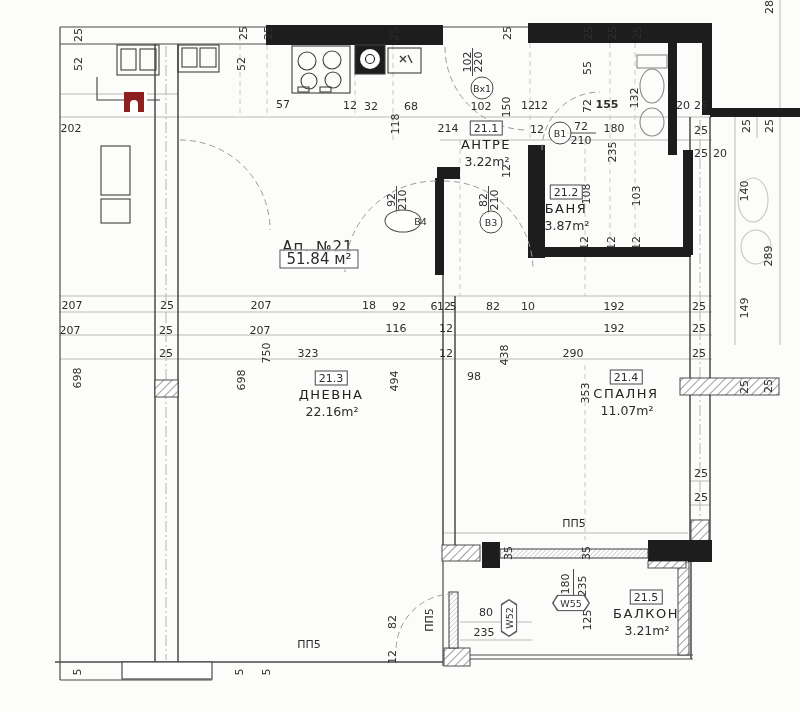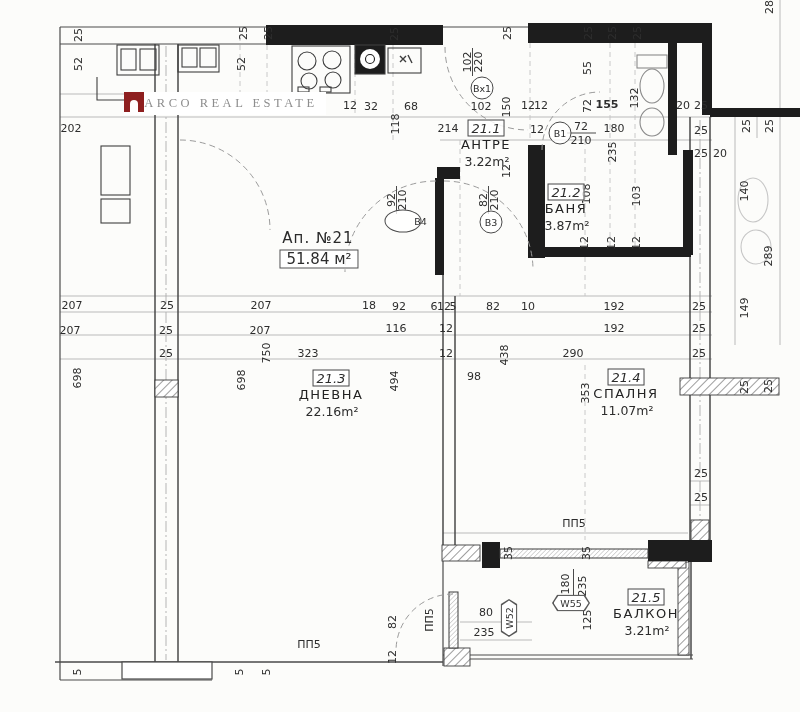--- a/index.html
+++ b/index.html
@@ -6,24 +6,24 @@
   html,body { margin:0; padding:0; background:#e8e8e8; }
   #plan {
     position:relative; width:800px; height:712px; background:#fcfcfa;
     font-family:"DejaVu Sans", sans-serif; overflow:hidden;
   }
   #plan svg { position:absolute; left:0; top:0; }
   #labels { position:absolute; left:0; top:0; width:800px; height:712px; }
   .lbl { position:absolute; transform:translate(-50%,-50%); white-space:nowrap; color:#2d2d2d; line-height:1; }
   .lbl.rot { transform:translate(-50%,-50%) rotate(-90deg); }
   .dim { font-size:11px; }
-  .rcode { font-size:13px; border:1px solid #474747; padding:1px 3px; background:rgba(255,255,255,.85);font-style:italic; }
+  .rcode { font-size:11px; border:1px solid #474747; padding:1px 3px; background:rgba(255,255,255,.85); }
   .rname { font-size:13px; letter-spacing:1.5px; color:#232323; }
   .rarea { font-size:12.5px; }
-  .apt-title { font-size:15px; letter-spacing:1px; color:#2a2a2a; }
+  .apt-title { font-size:15px; letter-spacing:1px; color:#2a2a2a;margin-top:9px; }
   .apt-area { font-size:15px; border:1px solid #525252; padding:1px 6px; background:rgba(255,255,255,.85); }
   .door { width:23px; height:23px; border:1.2px solid #4a4a4a; border-radius:50%;
           display:flex; align-items:center; justify-content:center; font-size:9.5px;
           background:rgba(255,255,255,.8); }
   .hexo { clip-path:polygon(14% 0,86% 0,100% 50%,86% 100%,14% 100%,0 50%);
           background:#575757; width:38px; height:17px; display:flex; align-items:center; justify-content:center; }
   .hexi { clip-path:polygon(14% 0,86% 0,100% 50%,86% 100%,14% 100%,0 50%);
           background:#fff; width:35px; height:14.5px; display:flex; align-items:center; justify-content:center;
           font-size:9.5px; color:#333; }
   .wm { position:absolute; left:124px; top:92px; height:23px; display:flex; align-items:center; gap:5px;
@@ -307,15 +307,14 @@
     </div>
 
 <div class="wm">
   <span class="wm-prefix">4</span>
   <span class="wm-logo">
     <svg width="20" height="20" viewBox="0 0 20 20">
       <rect width="20" height="20" fill="#8e1f1f"></rect>
       <path d="M6 20 V12 A4 4 0 0 1 14 12 V20 Z" fill="#ffffff"></path>
     </svg>
   </span>
-  <span class="wm-text">ARCO REAL ESTATE</span>
 </div>
 </div>
 
 </body></html>

